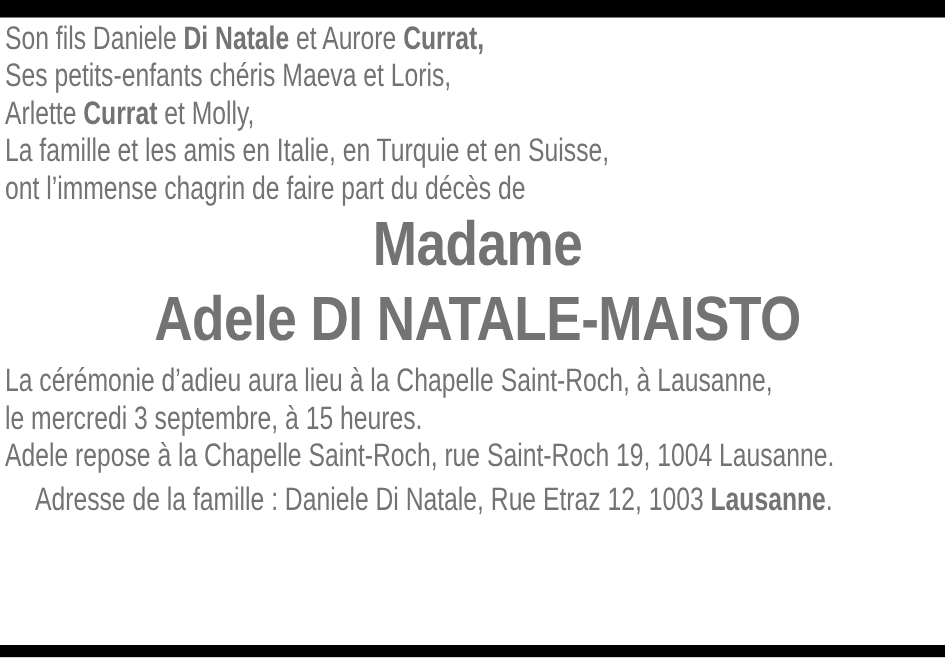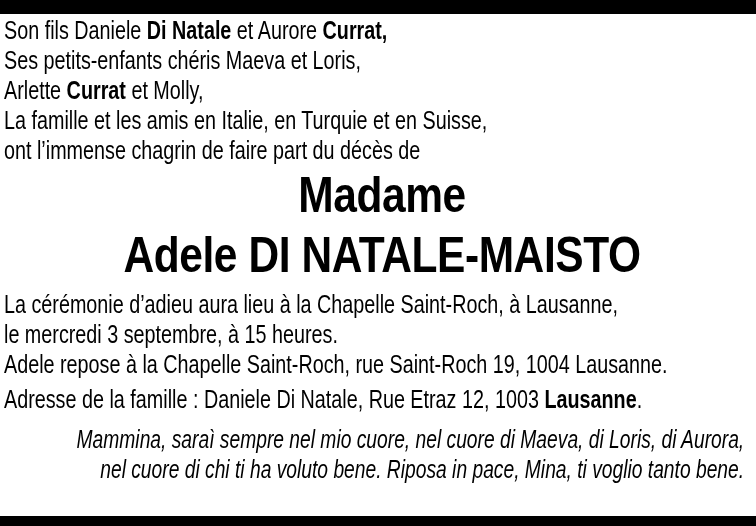--- a/index.html
+++ b/index.html
@@ -2,21 +2,21 @@
 <html><head>
 <meta charset="utf-8">
 <style>
   html,body{margin:0;padding:0;background:#e8e8e8;}
   .page{
     position:relative;
     width:756px;height:526px;
     background:#ffffff;
     overflow:hidden;
     font-family:"Liberation Sans","DejaVu Sans",sans-serif;
-    color:#000000;
+    color:#737373;
     margin:0 auto;
   }
   .rule{position:absolute;left:0;width:756px;background:#000000;}
   .rule-top{top:0;height:14px;}
   .rule-bottom{bottom:0;height:10px;}
   .content{position:absolute;top:14px;left:0;width:756px;padding:1px 0 0 4px;box-sizing:border-box;}
   
   .line{
     white-space:nowrap;
     font-size:26px;
@@ -30,21 +30,21 @@
     font-weight:bold;
     font-size:50px;
     line-height:60px;
     text-align:center;
     white-space:nowrap;
     transform:scaleX(0.85);
     transform-origin:50% 50%;
     letter-spacing:-0.5px;
   }
   .para{margin-top:4px;}
-  .para-address{margin-top:5px;}
+  .para-address{margin-top:5px;margin-left:24px;}
   .epitaph{
     position:relative;
     height:62px;
     margin-top:10px;
   }
   .epitaph .line{
     position:absolute;
     right:12px;
     font-style:italic;
     transform:scaleX(0.74);
@@ -78,21 +78,17 @@
         <div class="para">
           <div class="line"><span>La cérémonie d’adieu aura lieu à la Chapelle Saint-Roch, à Lausanne,</span></div>
           <div class="line"><span>le mercredi 3 septembre, à 15 heures.</span></div>
           <div class="line"><span>Adele repose à la Chapelle Saint-Roch, rue Saint-Roch 19, 1004 Lausanne.</span></div>
         </div>
         <div class="para para-address">
           <div class="line"><span>Adresse de la famille : Daniele Di Natale, Rue Etraz 12, 1003 </span><span class="b">Lausanne</span><span>.</span></div>
         </div>
       </div>
 
-    <div class="epitaph">
-        <div class="line"><span>Mammina, saraì sempre nel mio cuore, nel cuore di Maeva, di Loris, di Aurora,</span></div>
-        <div class="line"><span>nel cuore di chi ti ha voluto bene. Riposa in pace, Mina, ti voglio tanto bene.</span></div>
-      </div>
 
   </div>
 
   <div class="rule rule-bottom"></div>
 </div>
 
 </body></html>

